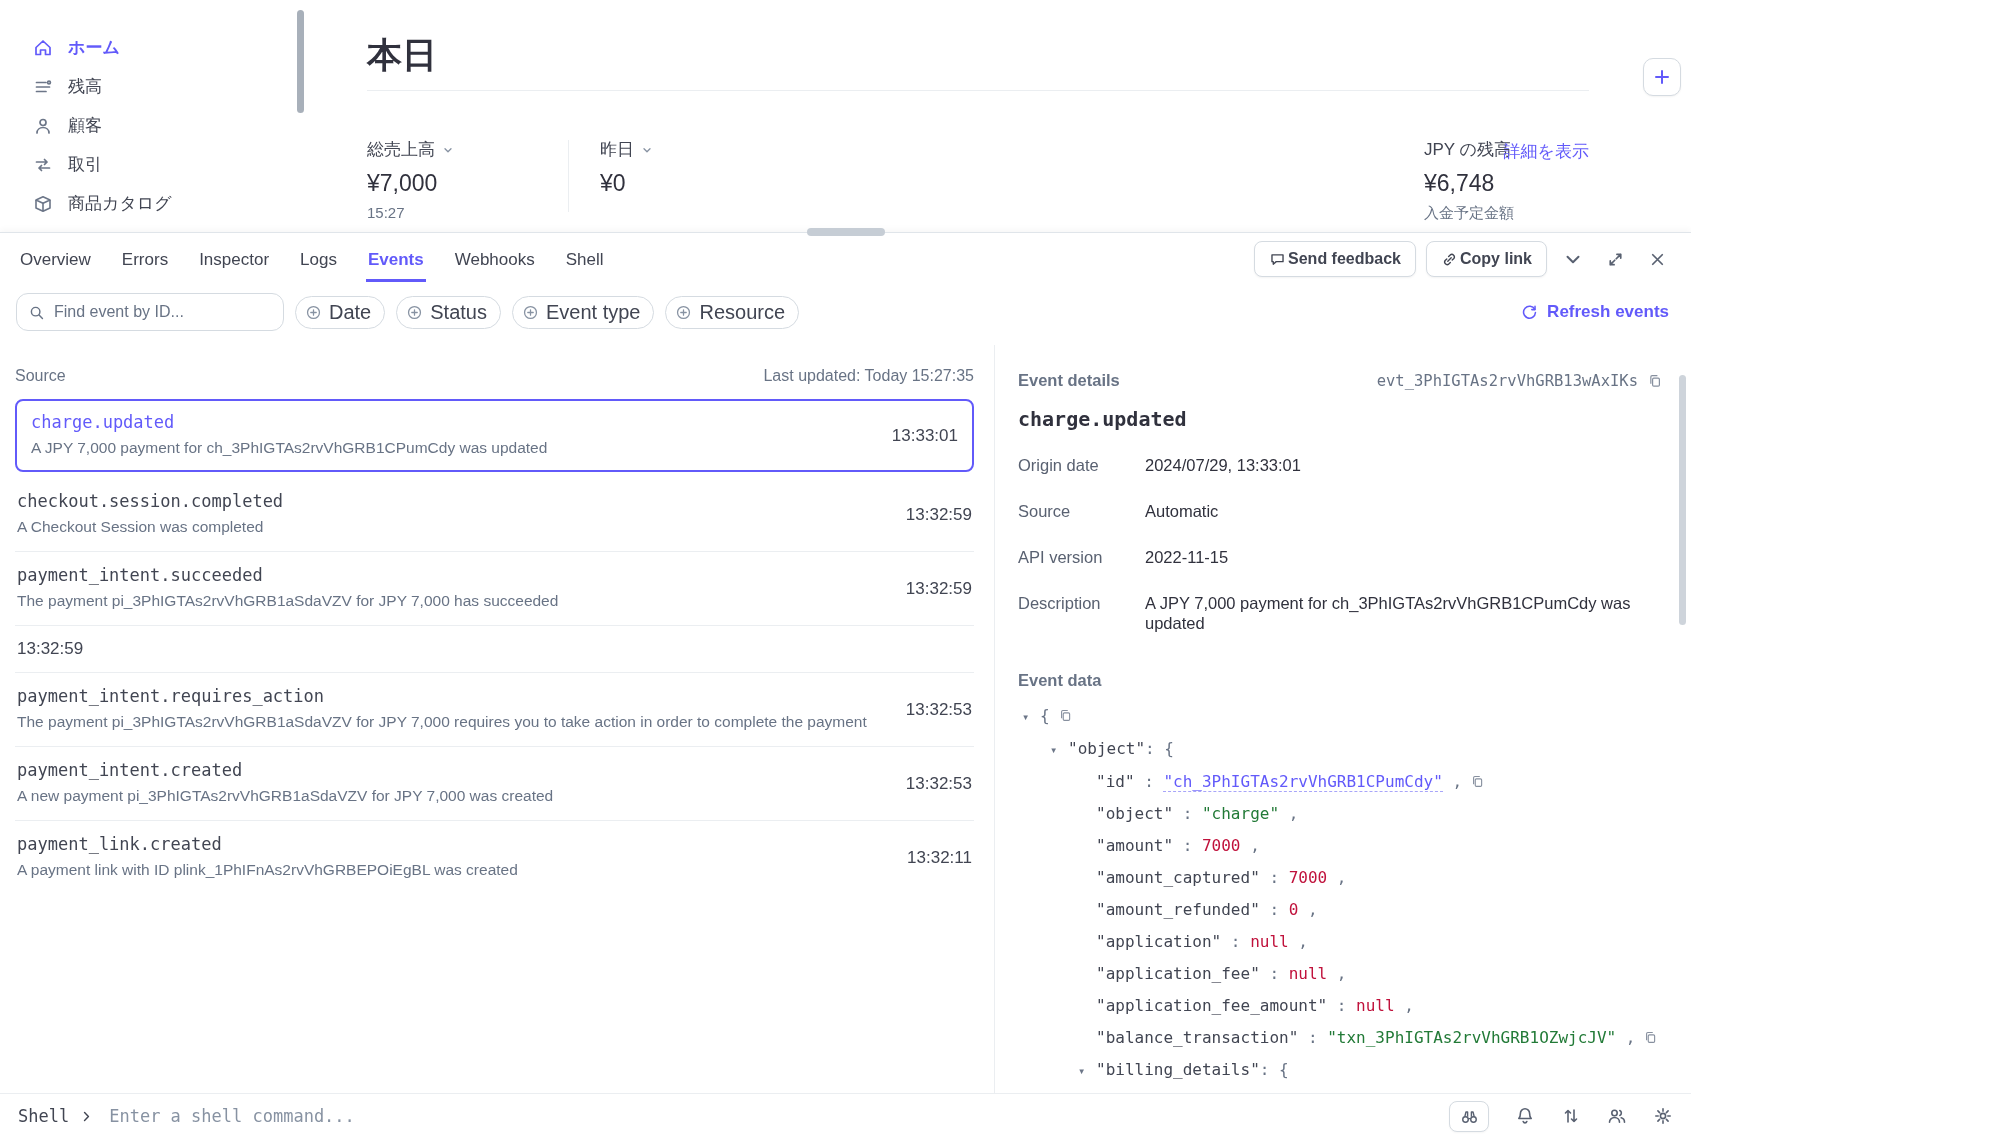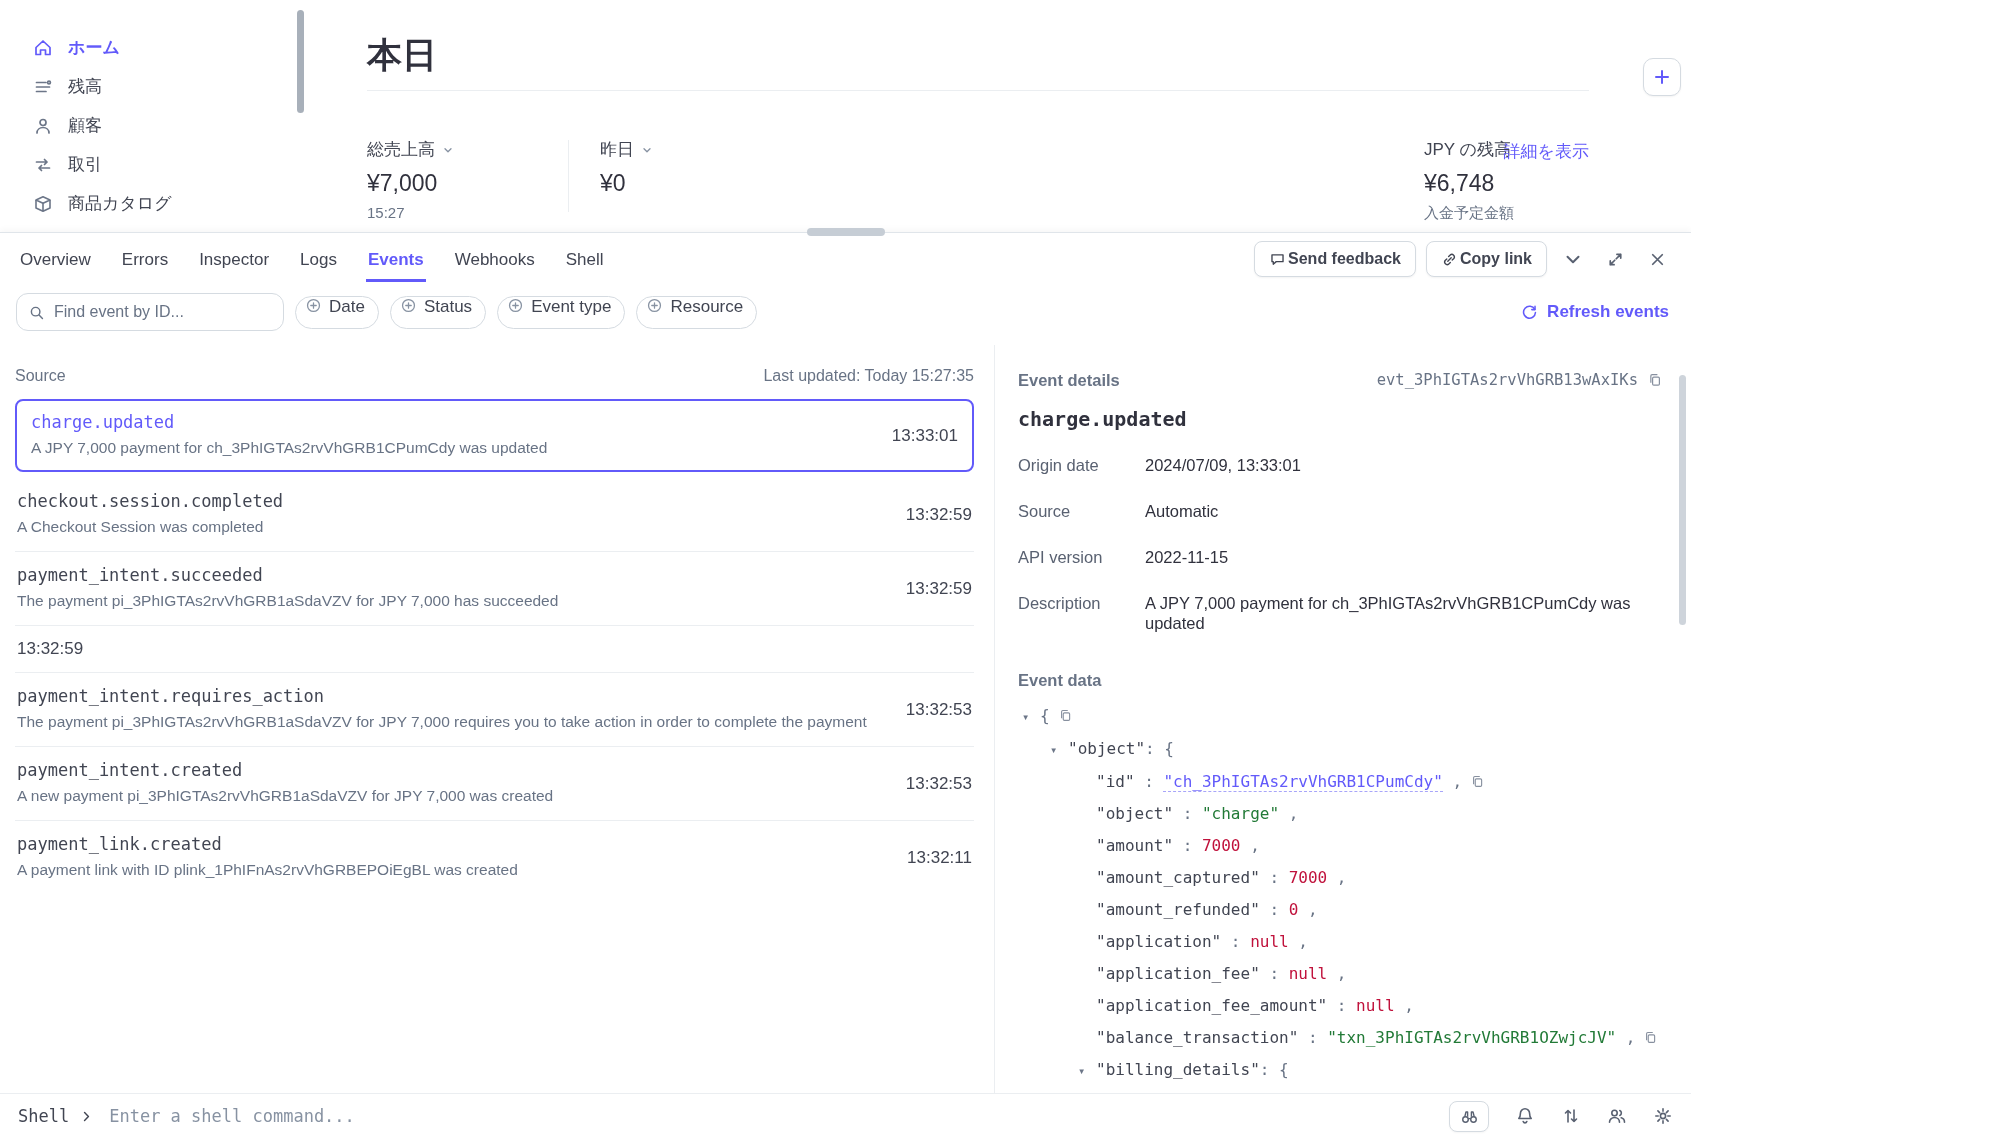--- a/index.html
+++ b/index.html
@@ -49,41 +49,41 @@
   .tab.active{color:var(--accent);font-weight:600}
   .tab.active .lbl{border-bottom-color:var(--accent)}
   .tab-actions{margin-left:auto;display:flex;align-items:center;gap:10px}
   .btn{display:flex;align-items:center;gap:2px;height:36px;padding:0 14px;border:1px solid var(--border2);border-radius:8px;font-size:16px;font-weight:600;color:var(--text2);background:#fff;box-shadow:0 1px 2px rgba(0,0,0,.05);cursor:pointer;white-space:nowrap}
   .iconbtn{width:32px;height:32px;display:flex;align-items:center;justify-content:center;color:#596171;cursor:pointer;border-radius:6px}
 
   .filterbar{display:flex;align-items:center;margin-top:8px;padding:0 16px;gap:11px}
   .search{display:flex;align-items:center;gap:9px;width:268px;height:38px;border:1px solid var(--border2);border-radius:12px;padding:0 11px;color:var(--grey);background:#fff}
   .search input{border:none;outline:none;font-size:16px;color:var(--text);width:100%;font-family:var(--sans);background:transparent}
   .search input::placeholder{color:var(--grey)}
-  .pill{display:flex;gap:7px;height:33px;padding:0 13px 0 9px;border:1px solid var(--border2);border-radius:17px;font-size:17px;font-weight:500;color:var(--text2);background:#fff;cursor:pointer;white-space:nowrap}
+  .pill{display:flex;align-items:center;gap:7px;height:33px;padding:0 13px 0 9px;border:1px solid var(--border2);border-radius:17px;font-size:20px;font-weight:500;color:var(--text2);background:#fff;cursor:pointer;white-space:nowrap}
   .pill .picon{color:#8792a2;display:flex}
   .refresh{margin-left:auto;display:flex;align-items:center;gap:9px;color:var(--accent);font-size:17px;font-weight:600;padding-right:6px;cursor:pointer;white-space:nowrap}
 
   .content{position:absolute;top:112px;left:0;right:0;bottom:45px;display:flex}
 
   
   .list-pane{width:995px;border-right:1px solid var(--border);padding:0 20px 0 15px;overflow:hidden}
   .list-head{display:flex;justify-content:space-between;margin-top:22px;font-size:16px;color:var(--grey)}
   .event-card{margin-top:14px;margin-bottom:6px;border:2px solid var(--accent);border-radius:8px;padding:11px 14px;display:flex;align-items:center;background:#fff;cursor:pointer}
   .event-card .etype{color:var(--accent)}
   .event-row{display:flex;align-items:center;padding:13px 2px;border-bottom:1px solid var(--border);cursor:pointer}
   .event-row.last{border-bottom:none}
   .event-main{flex:1;min-width:0;padding-right:24px}
   .etype{font-family:var(--mono);font-size:17px;font-weight:500;color:var(--text2)}
   .edesc{margin-top:5px;font-size:15.5px;color:var(--grey);line-height:22px}
   .etime{font-size:17px;color:var(--text2);white-space:nowrap}
 
   
   .detail-pane{flex:1;padding:26px 28px 0 23px;position:relative;overflow:hidden}
-  .detail-head{display:flex;align-items:flex-start;justify-content:space-between}
+  .detail-head{display:flex;align-items:center;justify-content:space-between}
   .section-head{font-size:16.5px;font-weight:600;color:var(--grey)}
   .evt-id{display:flex;align-items:center;gap:9px;font-family:var(--mono);font-size:15.5px;color:var(--grey)}
   .copybtn{color:#87909f;display:flex;cursor:pointer}
   .detail-title{margin-top:17px;font-family:var(--mono);font-size:20px;font-weight:700;color:var(--text)}
   .fields{margin-top:24px}
   .field{display:flex;margin-bottom:26px;font-size:16.5px;line-height:20px}
   .field-label{width:127px;flex-shrink:0;color:#596171}
   .field-value{color:var(--text)}
   .event-data-head{margin-top:38px}
   .json{margin-top:10px}
@@ -384,21 +384,21 @@
                   <path d="M4.8 13.5 V5 A1.6 1.6 0 0 1 6.4 3.4 H13"></path>
                 </svg>
               </span>
           </span>
         </div>
         <div class="detail-title">charge.updated</div>
 
         <div class="fields">
           <div class="field">
               <span class="field-label">Origin date</span>
-              <span class="field-value">2024/07/09, 13:33:01</span>
+              <span class="field-value">2024/07/29, 13:33:01</span>
             </div>
           <div class="field">
               <span class="field-label">Source</span>
               <span class="field-value">Automatic</span>
             </div>
           <div class="field">
               <span class="field-label">API version</span>
               <span class="field-value">2022-11-15</span>
             </div>
           <div class="field">

